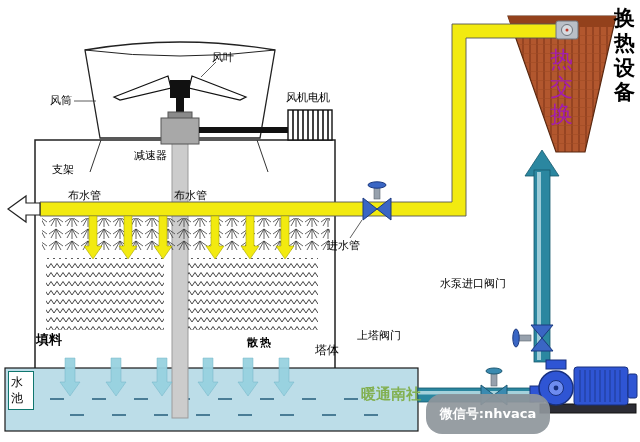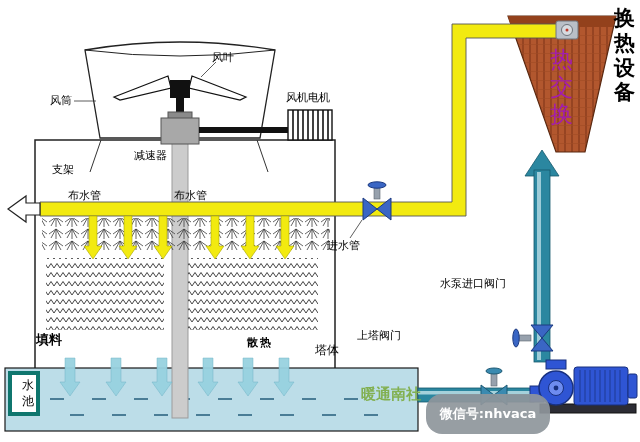--- a/index.html
+++ b/index.html
@@ -13,22 +13,22 @@
     white-space:nowrap; z-index:5;
   }
   .vert {
     white-space:normal; word-break:break-all; text-align:center;
   }
   .lbl-filler { font-size:13px; font-weight:bold; }
   .lbl-sanre { font-size:11px; font-weight:bold; letter-spacing:2px; }
   .lbl-tower-body { font-size:12px; }
   .pool-box {
     position:absolute; left:8px; top:371px; width:20px; z-index:6;
-    background:#fff; border:4px solid #0f766e; padding:3px 2px;
-    font-size:12px; line-height:1.3; text-align:right;
+    background:#fff; border:1px solid #0f766e; padding:3px 2px;
+    font-size:12px; line-height:1.3; text-align:left;
     word-break:break-all; white-space:normal;
   }
   .hx-label {
     position:absolute; left:548px; top:46px; width:27px; z-index:6;
     font-size:23px; font-weight:normal; line-height:1.2; color:#a21caf;
   }
   .hx-equip {
     position:absolute; left:612px; top:6px; width:25px; z-index:6;
     font-size:21px; font-weight:bold; line-height:1.18; color:#000;
   }

